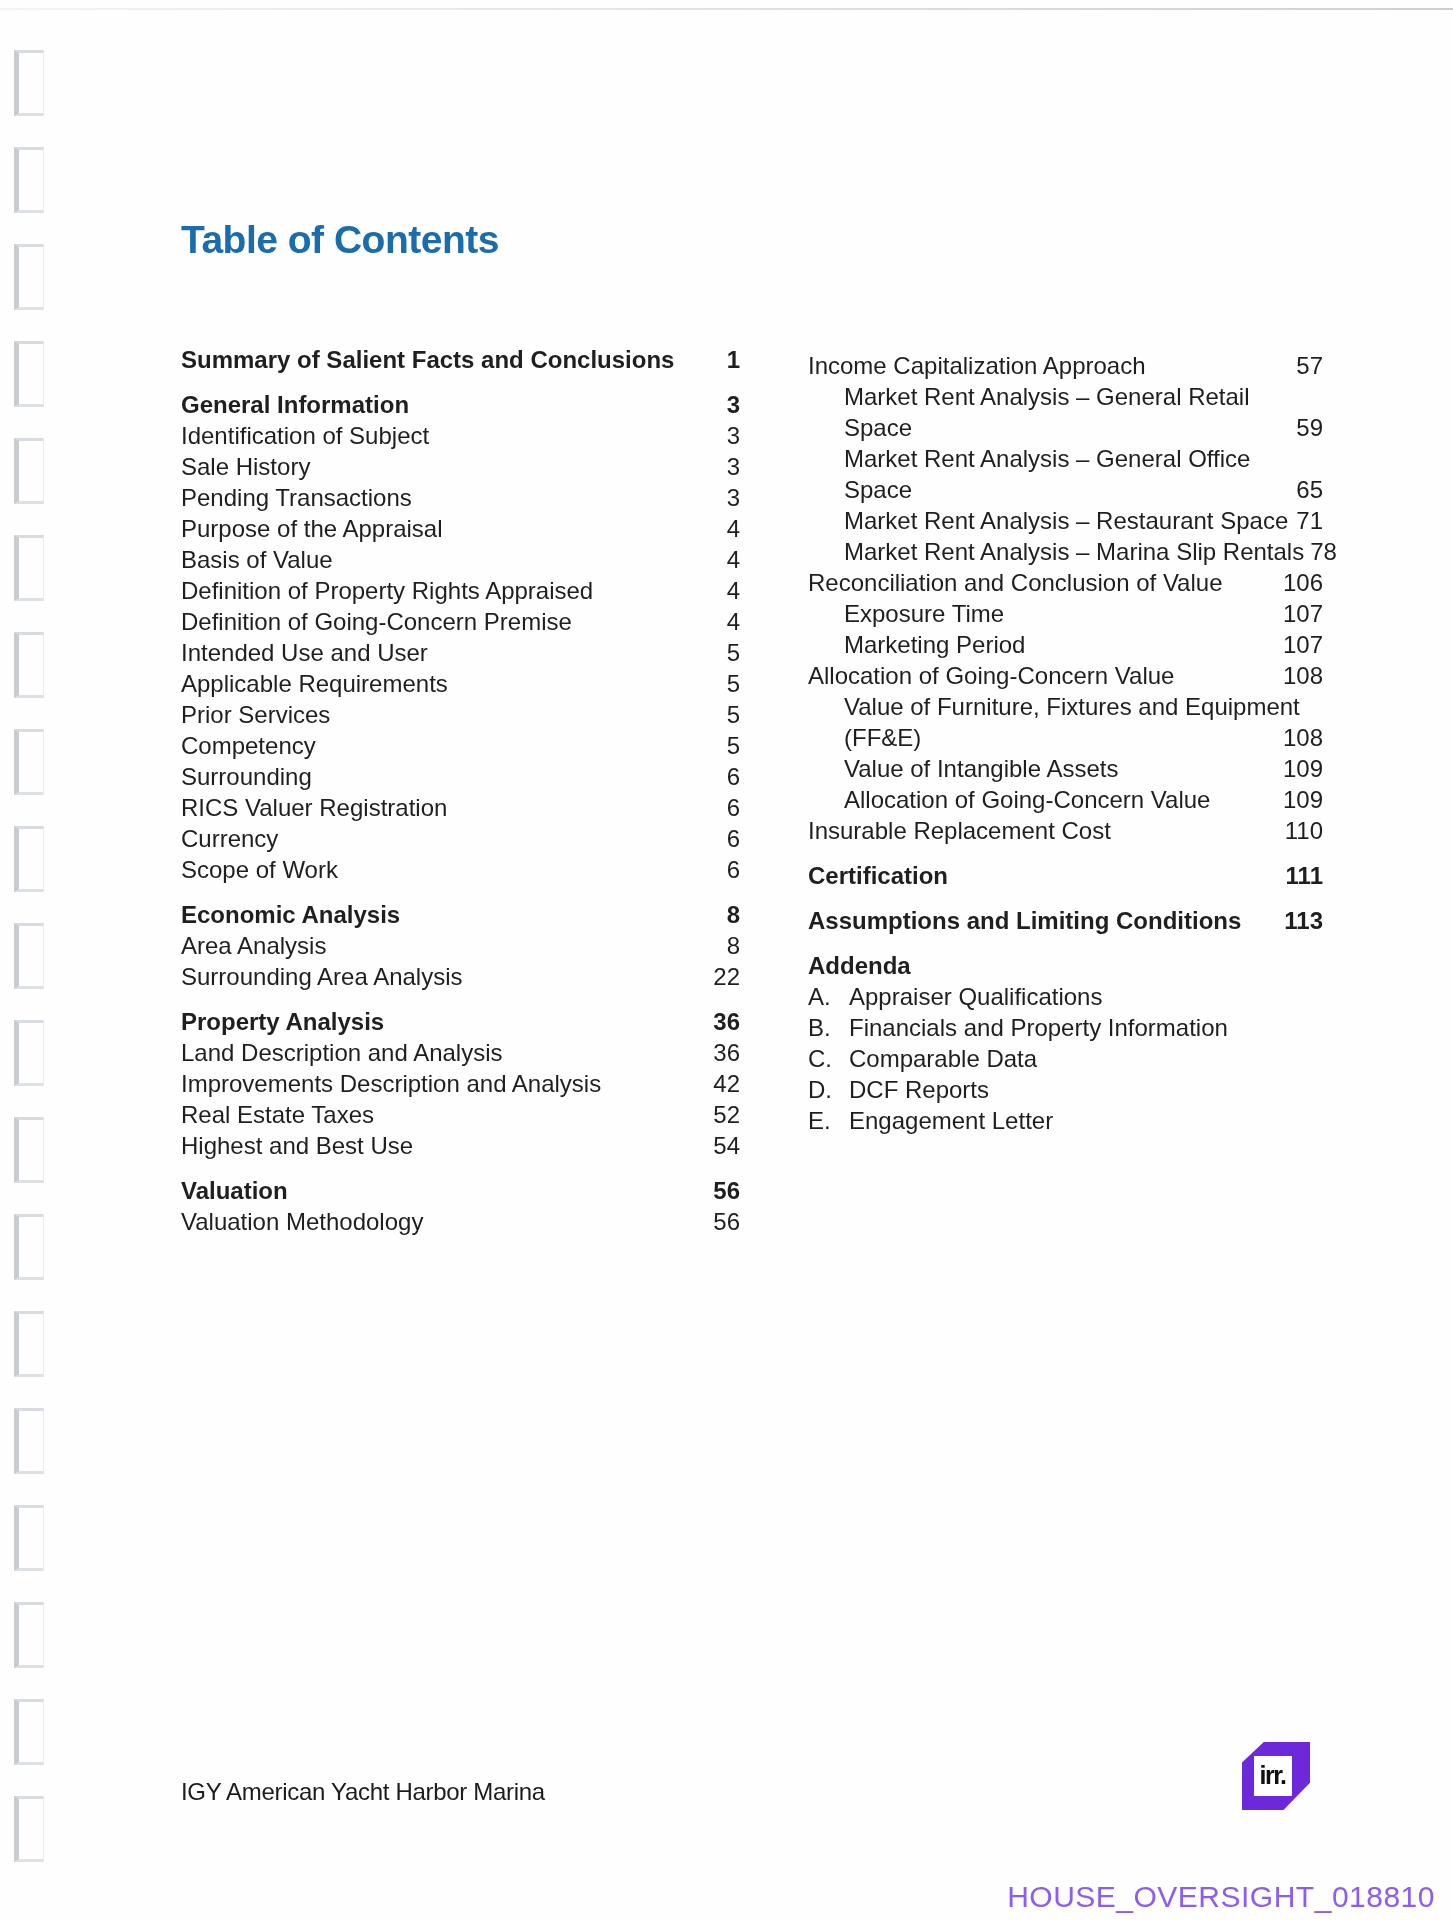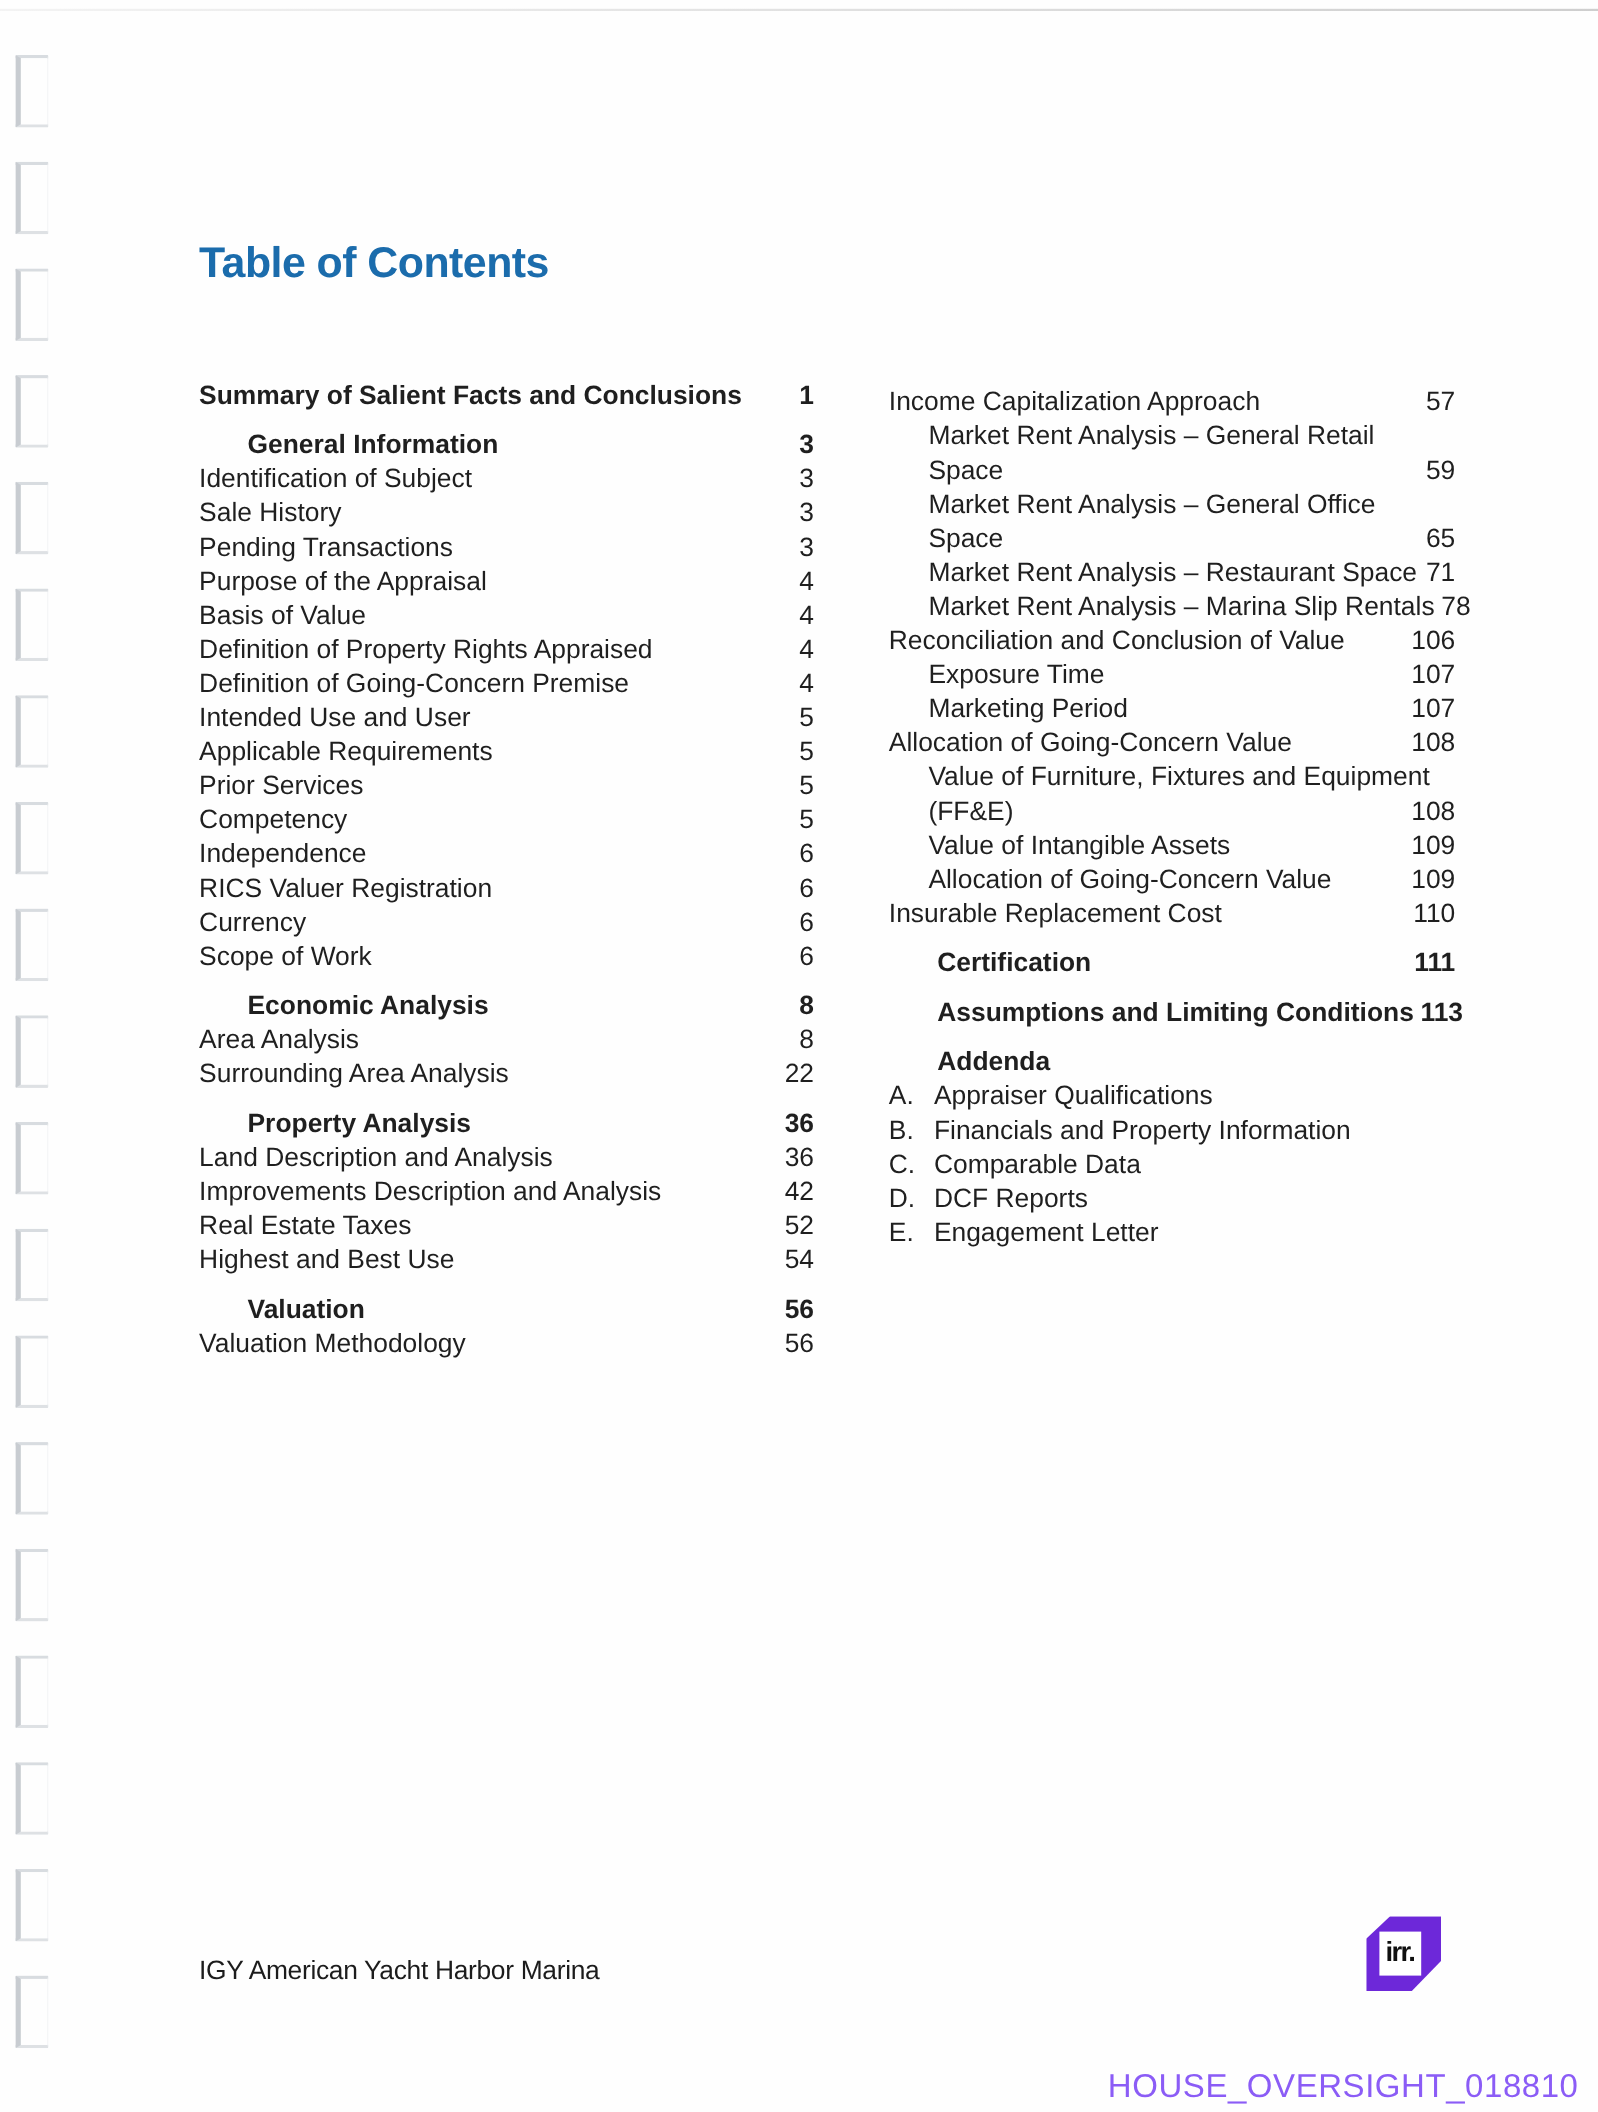--- a/index.html
+++ b/index.html
@@ -29,21 +29,21 @@
   .title{
     position:absolute;left:181px;top:218px;margin:0;
     font-size:39px;font-weight:700;letter-spacing:-0.5px;
     color:#1b6cac;
   }
   .col{position:absolute;font-size:24px;line-height:31px;}
   .col-left{left:181px;top:344px;width:559px;}
   .col-right{left:808px;top:350px;width:515px;}
   .toc-row{display:flex;align-items:flex-end;}
   .toc-row.bold{font-weight:700;}
-  .toc-row.gap{margin-top:14px;margin-left:44px;}
+  .toc-row.gap{margin-top:14px;}
   .toc-row.ind{padding-left:36px;}
   .toc-label{white-space:nowrap;}
   .toc-letter{flex:0 0 41px;white-space:nowrap;}
   .toc-page{margin-left:auto;padding-left:6px;text-align:right;}
   .footer-title{
     position:absolute;left:181px;top:1778px;
     font-size:24px;color:#1c1c1c;letter-spacing:-0.3px;
   }
   .logo-cube{
     position:absolute;left:1242px;top:1742px;width:68px;height:68px;
@@ -138,21 +138,21 @@
       </div>
       <div class="toc-row">
         <span class="toc-label">Prior Services</span>
         <span class="toc-page">5</span>
       </div>
       <div class="toc-row">
         <span class="toc-label">Competency</span>
         <span class="toc-page">5</span>
       </div>
       <div class="toc-row">
-        <span class="toc-label">Independence</span>
+        <span class="toc-label">Surrounding</span>
         <span class="toc-page">6</span>
       </div>
       <div class="toc-row">
         <span class="toc-label">RICS Valuer Registration</span>
         <span class="toc-page">6</span>
       </div>
       <div class="toc-row">
         <span class="toc-label">Currency</span>
         <span class="toc-page">6</span>
       </div>

